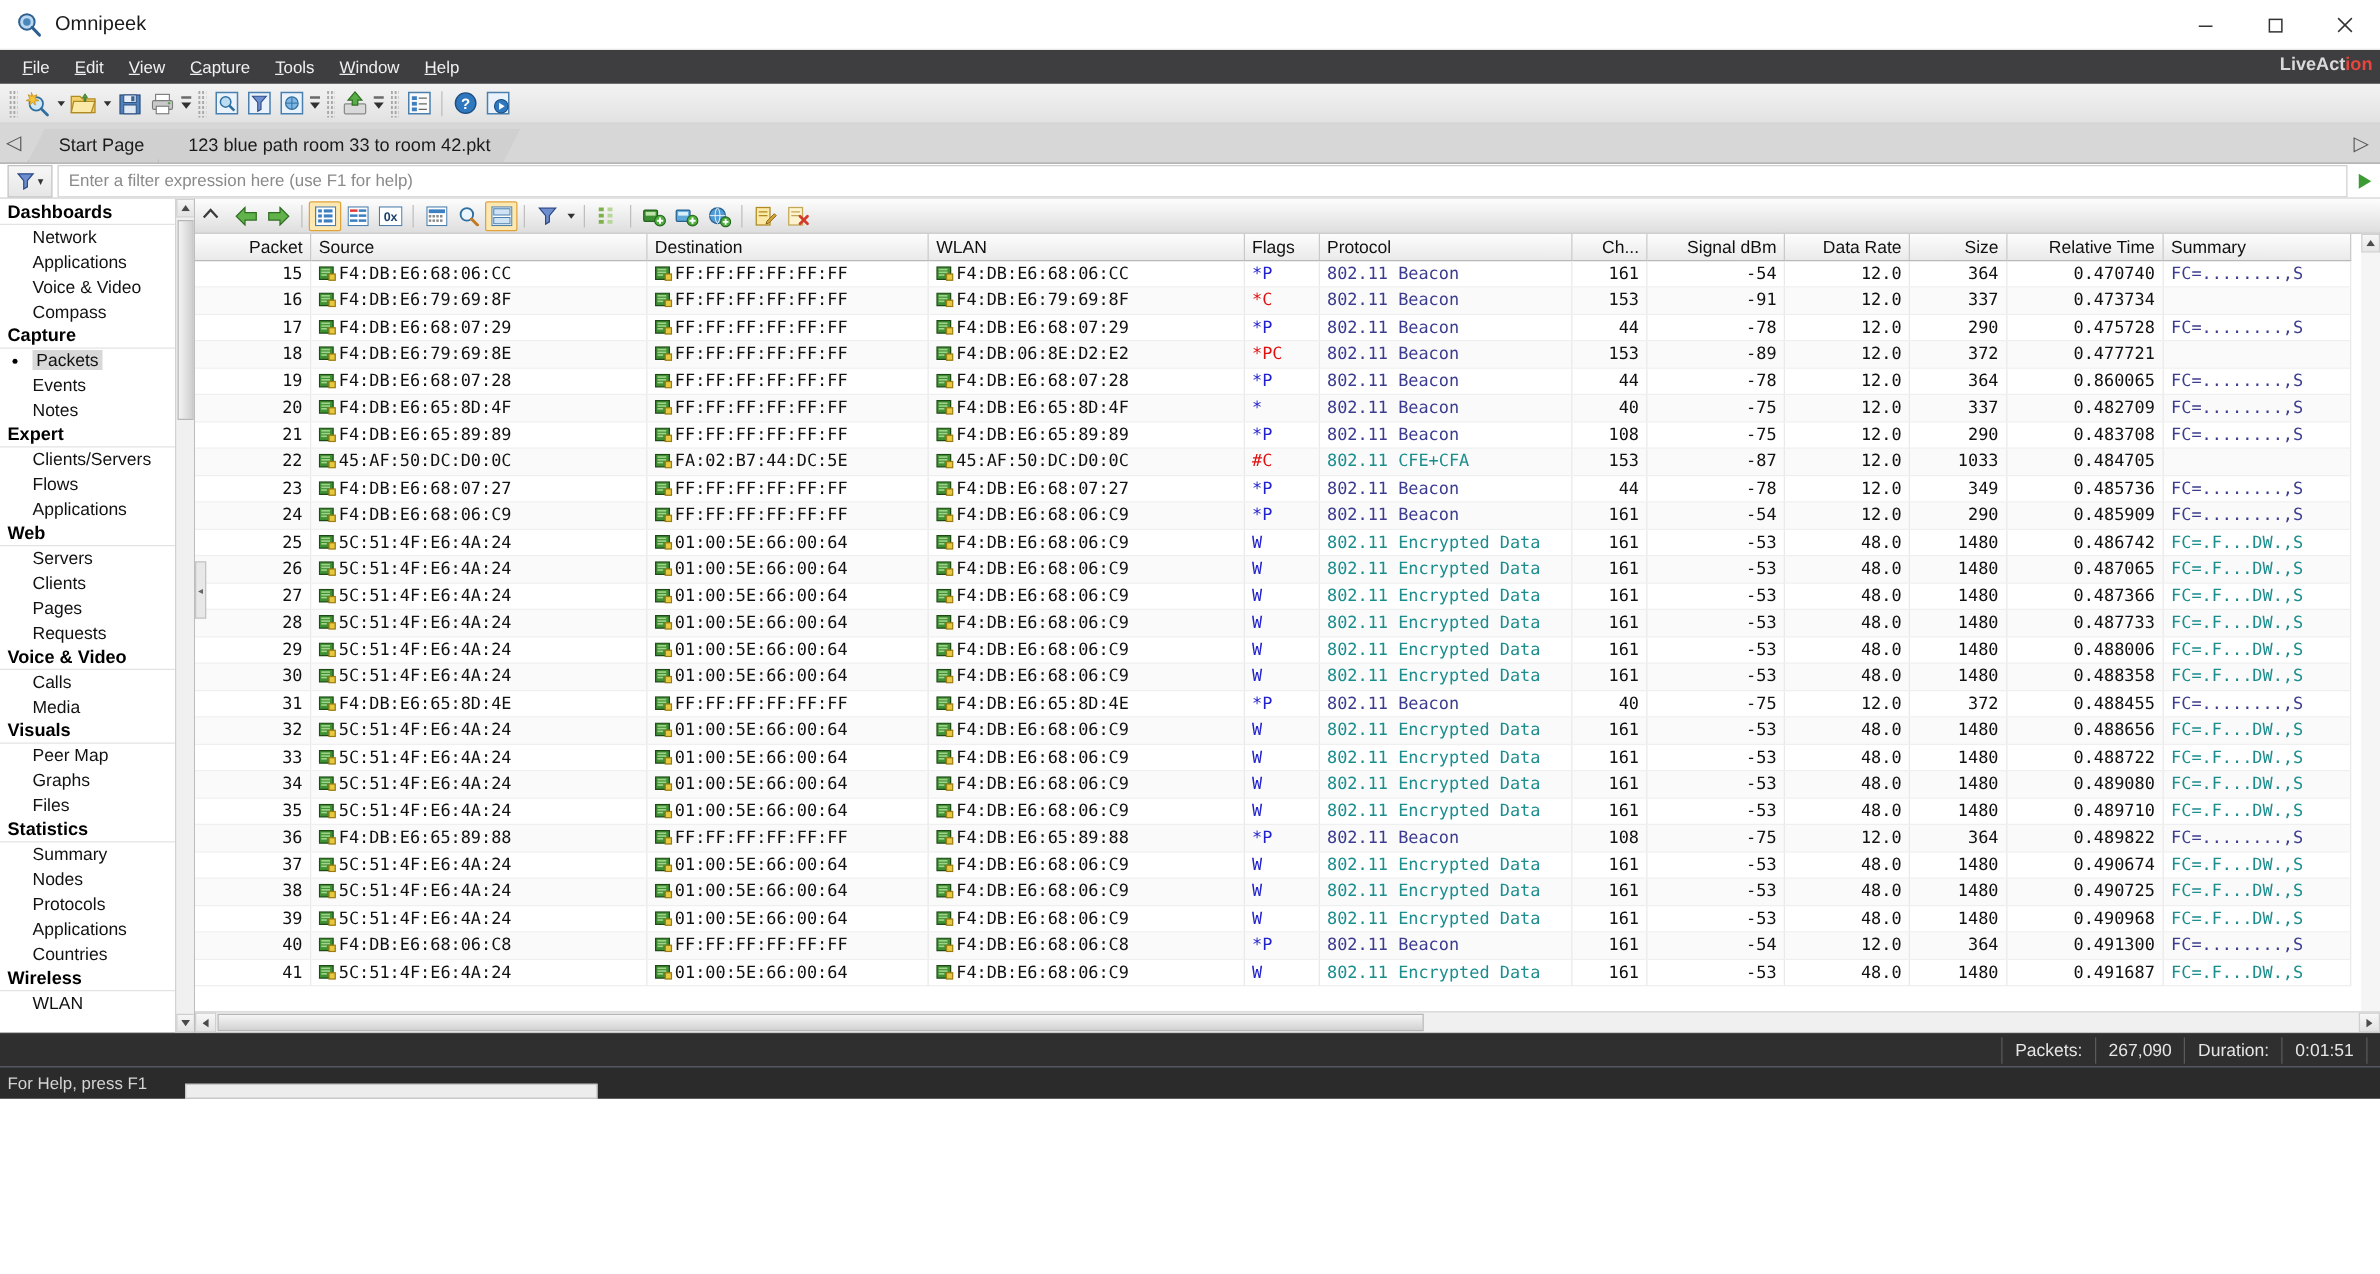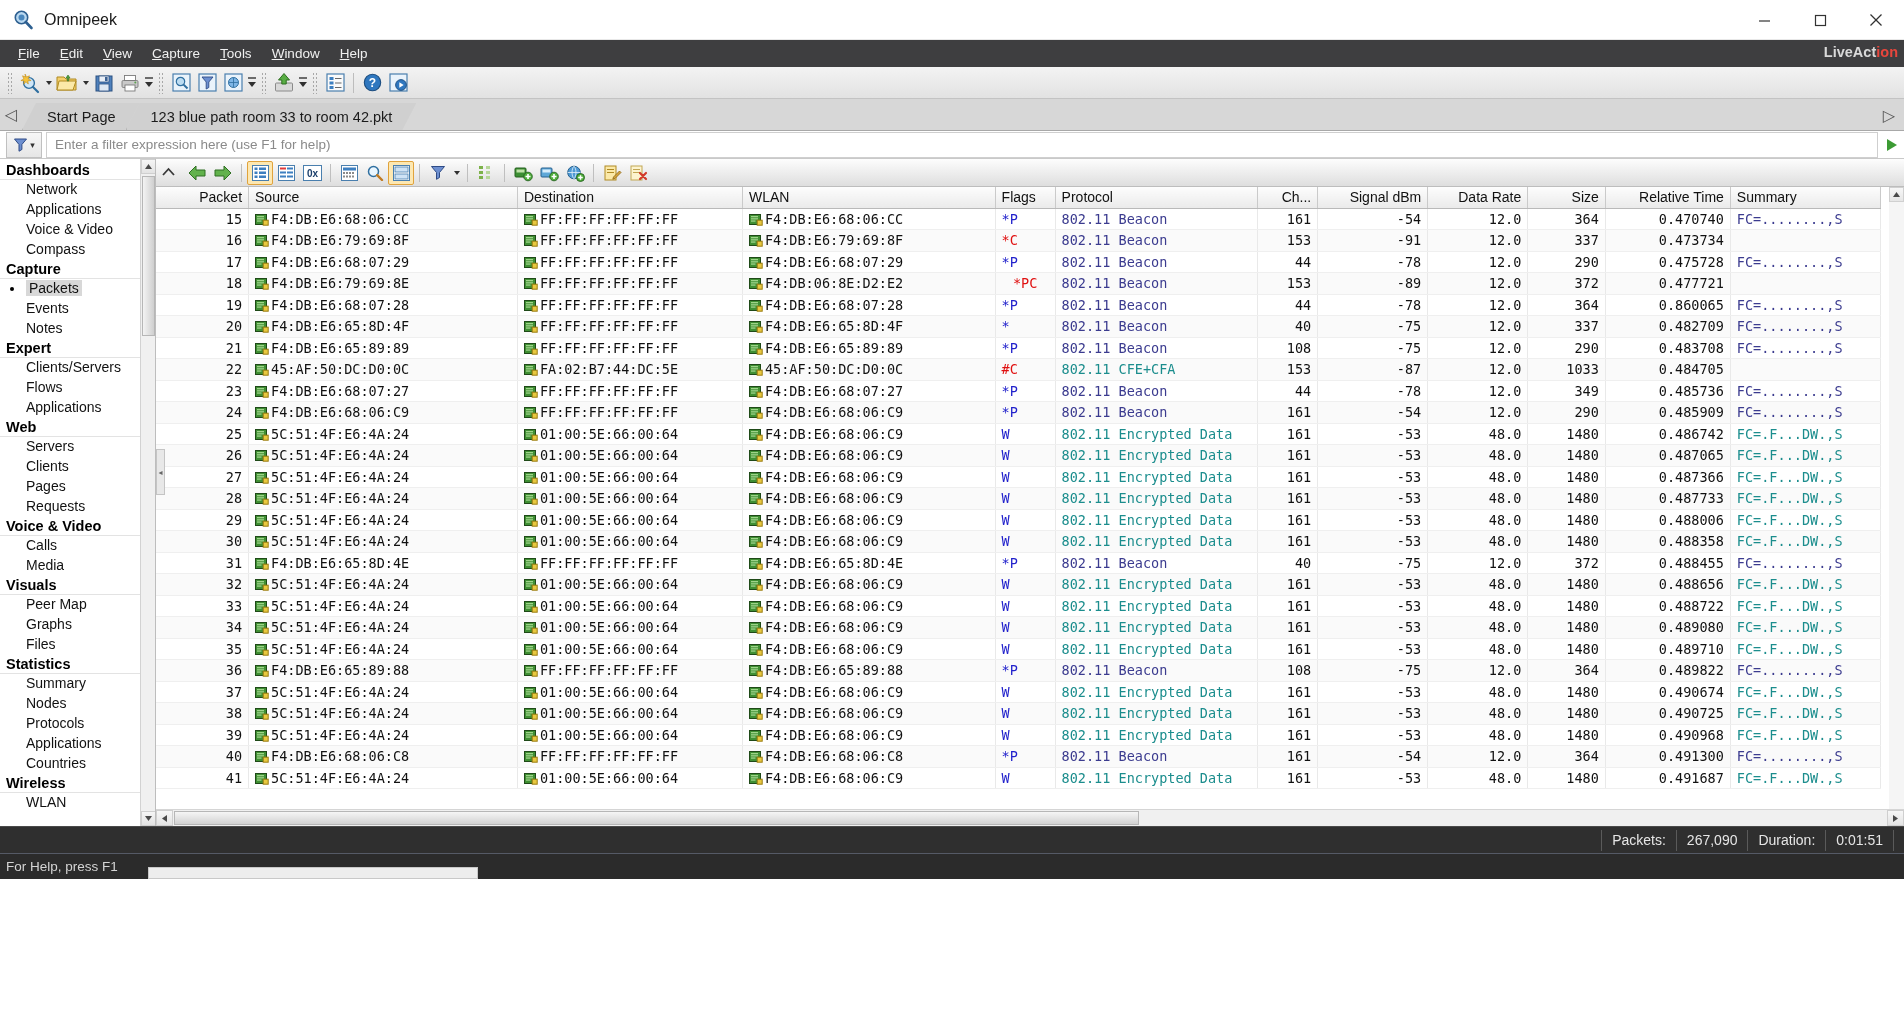--- a/index.html
+++ b/index.html
@@ -729,21 +729,21 @@
                     </svg></span><span>FF:FF:FF:FF:FF:FF</span></td>
                 <td style="width: 202px;"><span class="nic-icon"><svg width="14" height="12" viewBox="0 0 14 12">
                       <rect x="0.5" y="0.5" width="11" height="10" fill="#3f8f33" stroke="#1f4a18"></rect>
                       <g fill="#9fd48a">
                         <rect x="2" y="2" width="7" height="1.3"></rect>
                         <rect x="2" y="4.2" width="7" height="1.3"></rect>
                         <rect x="2" y="6.4" width="4.5" height="1.3"></rect>
                       </g>
                       <rect x="8.2" y="6.2" width="5" height="5" fill="#e8c840" stroke="#9a7c10"></rect>
                     </svg></span><span>F4:DB:06:8E:D2:E2</span></td>
-                <td class=" flags" style="width: 48px; text-align: center;"><span class="fl-r">*</span><span class="fl-r">P</span><span class="fl-r">C</span></td>
+                <td class=" flags" style="width: 48px;"><span class="fl-r">*</span><span class="fl-r">P</span><span class="fl-r">C</span></td>
                 <td style="width: 162px;"><span class="proto">802.11 Beacon</span></td>
                 <td class="r" style="width: 48px;">153</td>
                 <td class="r" style="width: 88px;">-89</td>
                 <td class="r" style="width: 80px;">12.0</td>
                 <td class="r" style="width: 62px;">372</td>
                 <td class="r" style="width: 100px;">0.477721</td>
                 <td style="width: 120px;"></td>
               </tr>
               <tr>
                 <td class="r" style="width: 74px;">19</td>

